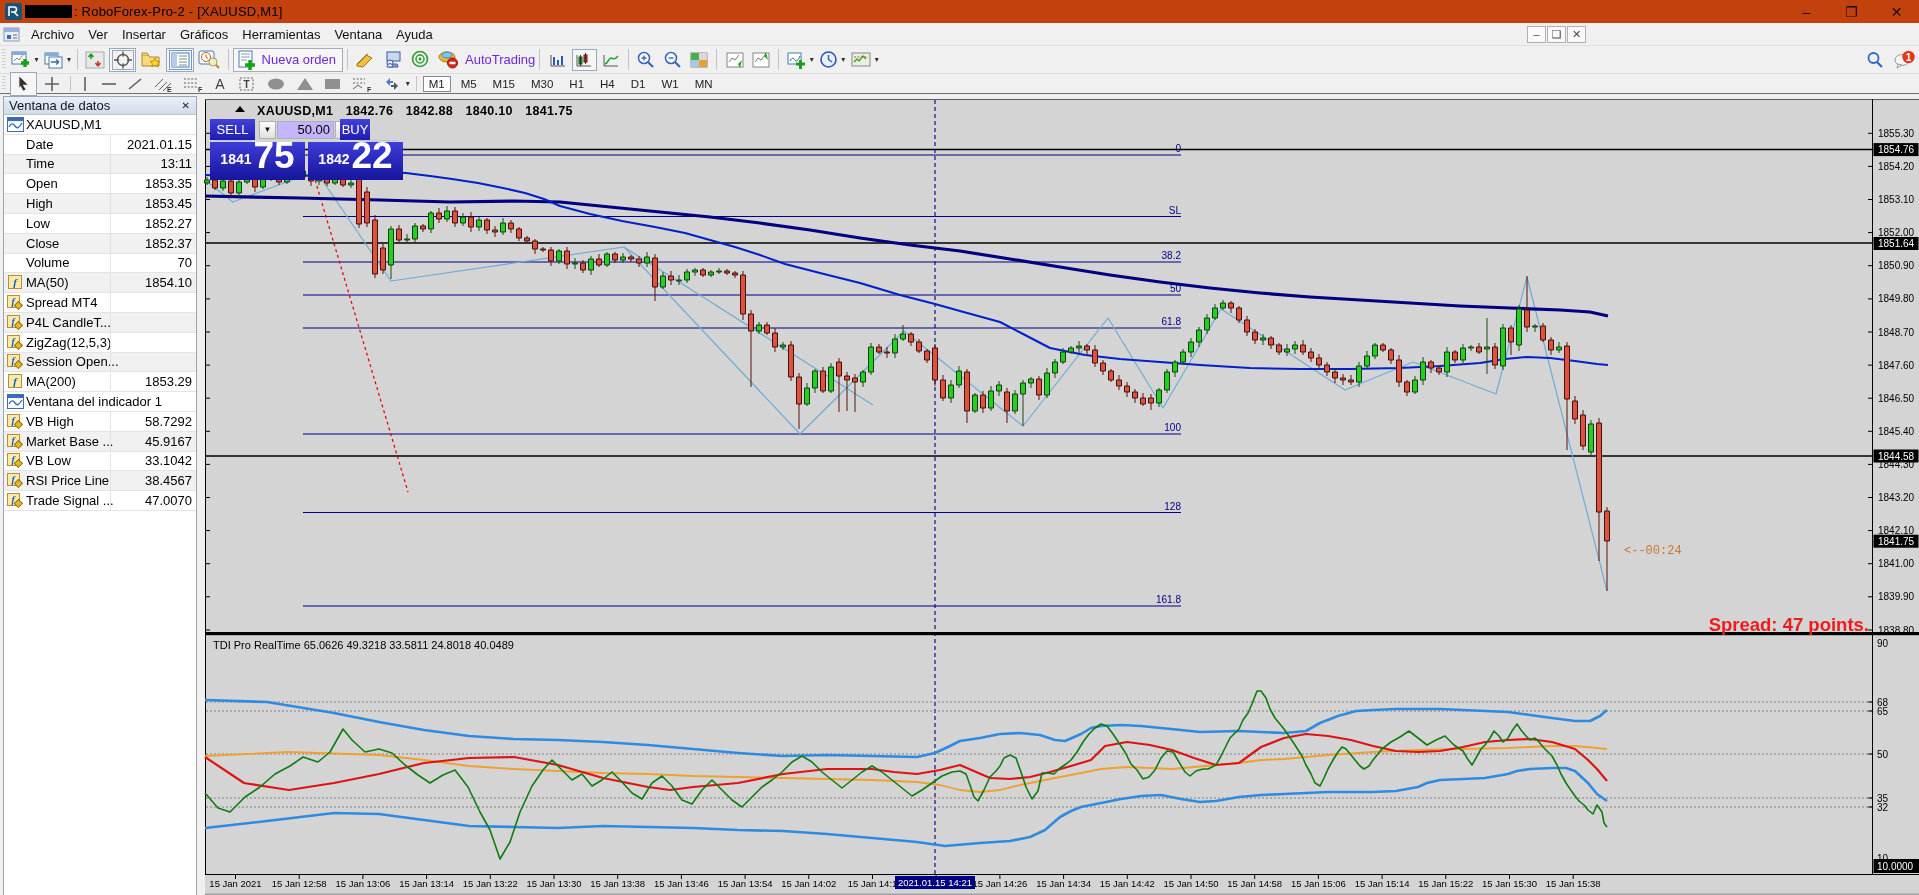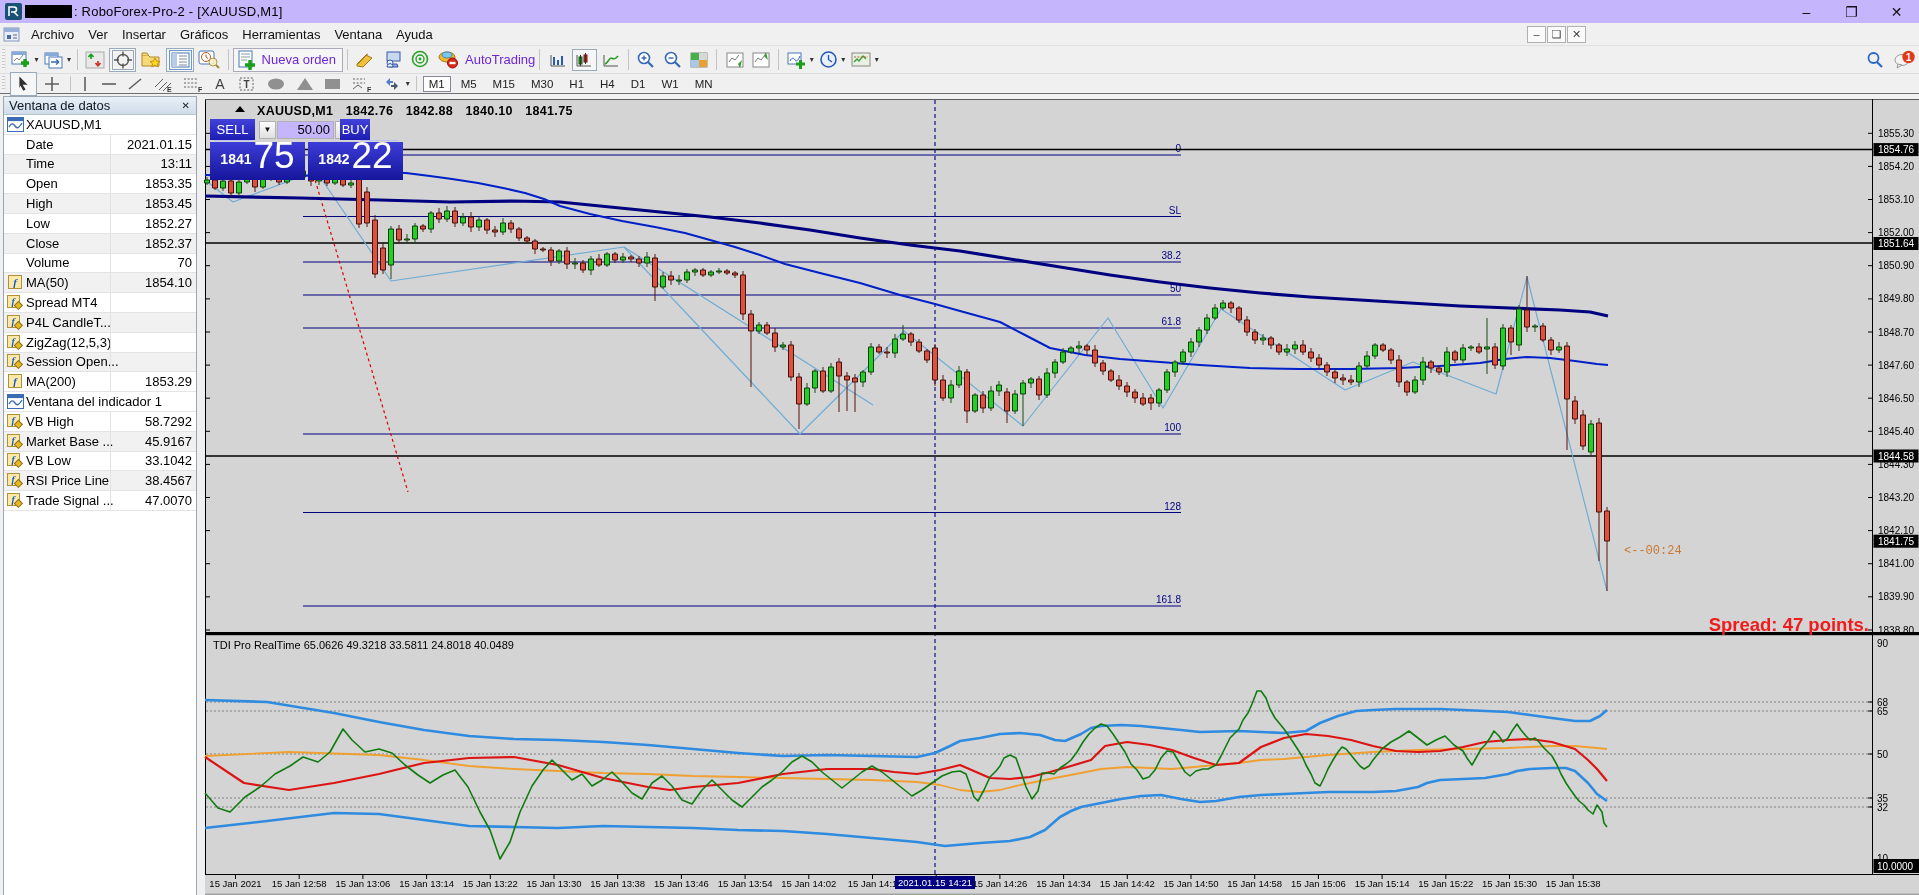--- a/index.html
+++ b/index.html
@@ -1,15 +1,15 @@
 <!DOCTYPE html>
 <html><head><meta charset="utf-8"><style>
 *{margin:0;padding:0;box-sizing:border-box}
 body{font-family:"Liberation Sans",sans-serif;width:1919px;height:895px;overflow:hidden;background:#f0f0f0;position:relative}
-.title{position:absolute;left:0;top:0;width:1919px;height:23px;background:#c4b5fd;display:flex;align-items:center;font-size:13px;color:#000}
+.title{position:absolute;left:0;top:0;width:1919px;height:23px;background:#c2410c;display:flex;align-items:center;font-size:13px;color:#000}
 .tlogo{margin-left:5px;display:flex}
 .redact{width:47px;height:13px;background:#000;margin-left:3px}
 .ttext{margin-left:2px;letter-spacing:0.2px}
 .wbtns{margin-left:auto;display:flex;align-items:center;height:100%}
 .wb{width:45px;text-align:center;font-size:14px;color:#111}
 .menu{position:absolute;left:0;top:23px;width:1588px;height:22px;background:#f0f0f0;display:flex;align-items:center;font-size:13px;color:#111}
 .mico{margin-left:3px;margin-right:3px;display:flex}
 .mi{padding:0 7px}
 .mbtns{margin-left:auto;display:flex;margin-right:2px}
 .mb{width:19px;height:17px;border:1px solid #b0b0b0;background:#fafafa;margin-left:1px;font-size:11px;color:#444;display:flex;align-items:center;justify-content:center}
@@ -53,21 +53,21 @@
 .buybtn{left:130px;width:30px}
 .ddown,.dup{position:absolute;top:1.5px;width:17px;height:18px;background:linear-gradient(180deg,#fdfdfd,#e0e0e0);border:1px solid #b0b0b0;color:#111;font-size:8px;display:flex;align-items:center;justify-content:center}
 .ddown{left:49px}
 .dup{left:125px}
 .vol{position:absolute;left:67px;top:1.5px;width:57px;height:18px;background:#c4b5fd;border:1px solid #b0b0b0;font-size:13px;display:flex;align-items:center;justify-content:flex-end;padding-right:3px;color:#000}
 .bigsell,.bigbuy{position:absolute;top:23px;width:95px;height:38px;background:linear-gradient(180deg,#3d3dd8,#15159c);color:#fff;display:flex;align-items:flex-end;justify-content:center;padding-bottom:10px}
 .bigsell{left:0}
 .bigbuy{left:98px}
 .ul{position:absolute;top:20.5px;width:38px;height:1px;background:#b8c0f4}
 .p1{font-size:14px;font-weight:bold;margin-bottom:3px}
-.p2{font-size:37px;line-height:28px;margin-left:2px;font-weight:400}
+.p2{font-size:37px;line-height:28px;margin-left:2px;font-weight:700}
 </style></head>
 <body>
 <svg class="chart" width="1919" height="895" viewBox="0 0 1919 895">
     <rect x="205" y="99" width="1714" height="775" fill="#d4d4d4"></rect>
     <rect x="205" y="874" width="1714" height="21" fill="#d4d4d4"></rect>
     <line x1="205.5" y1="99" x2="205.5" y2="874" stroke="#000"></line>
     <line x1="205" y1="99.5" x2="1919" y2="99.5" stroke="#5a5a5a"></line>
     <line x1="303" y1="155" x2="1181" y2="155" stroke="#000080"></line>
     <text x="1181" y="152" class="fb" text-anchor="end">0</text>
     <line x1="303" y1="216.5" x2="1181" y2="216.5" stroke="#000080"></line>

